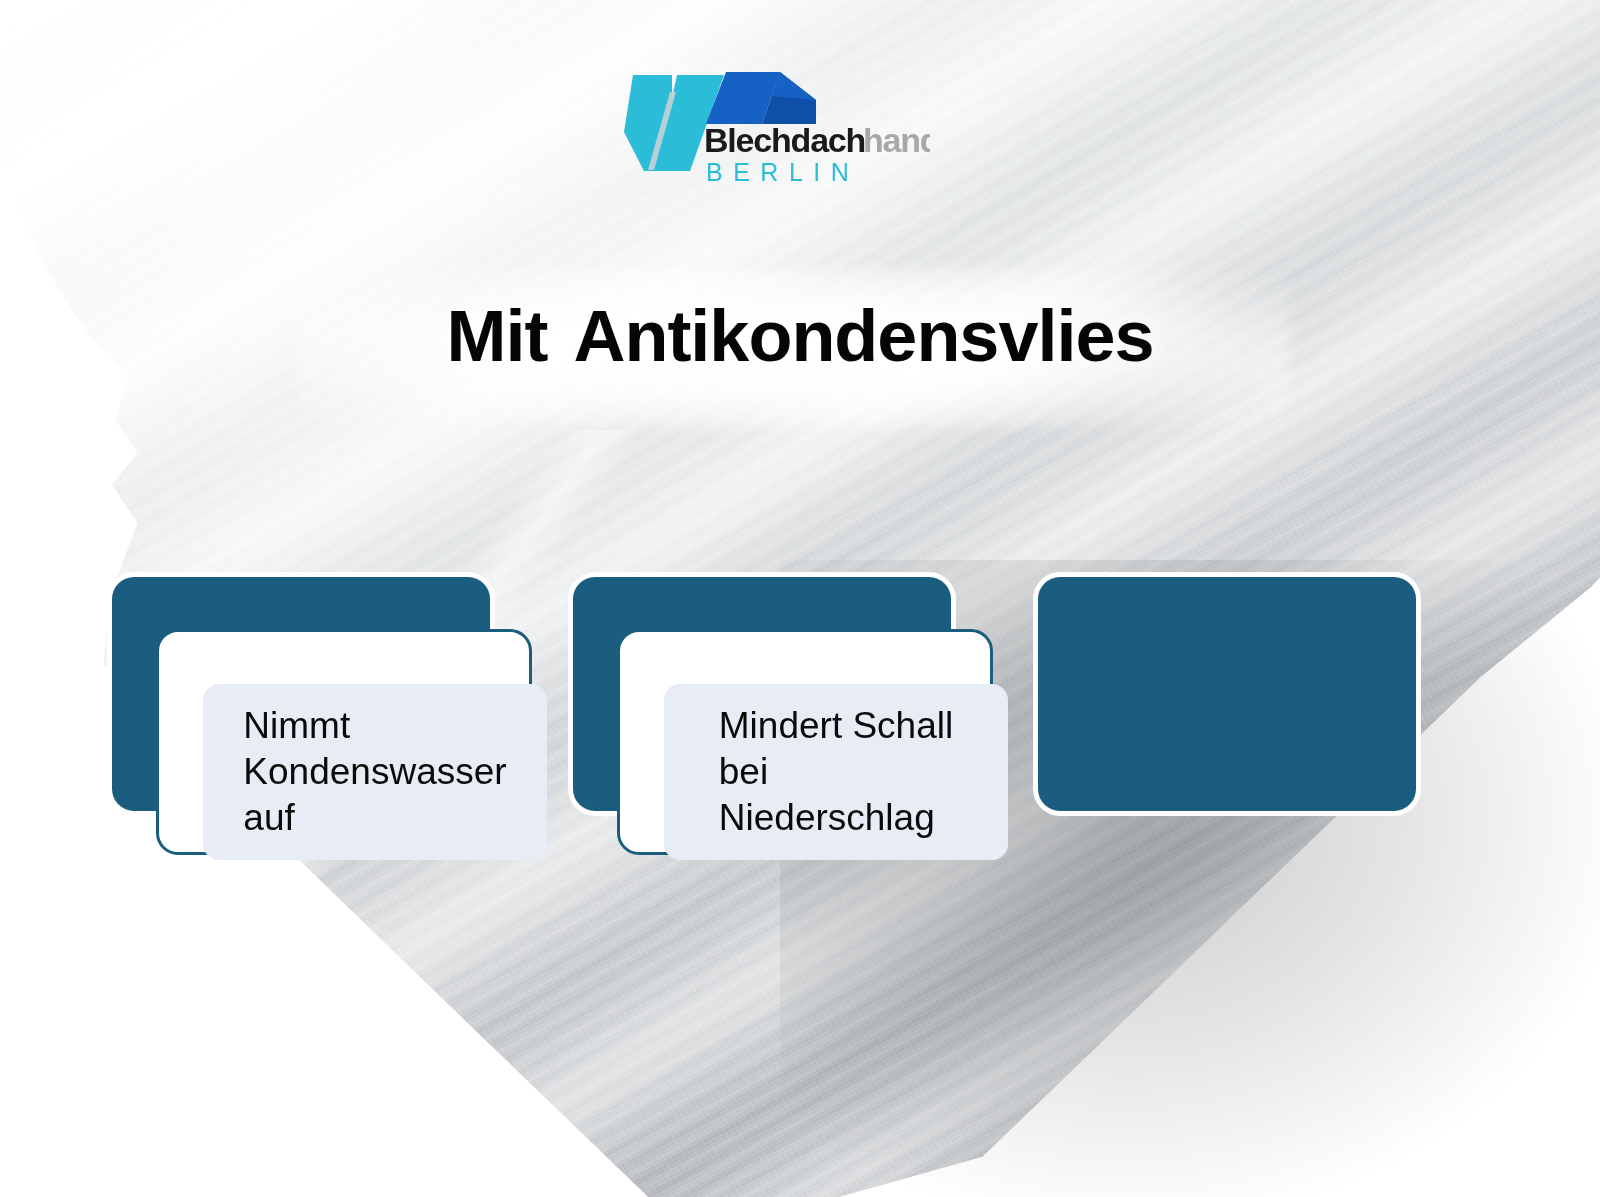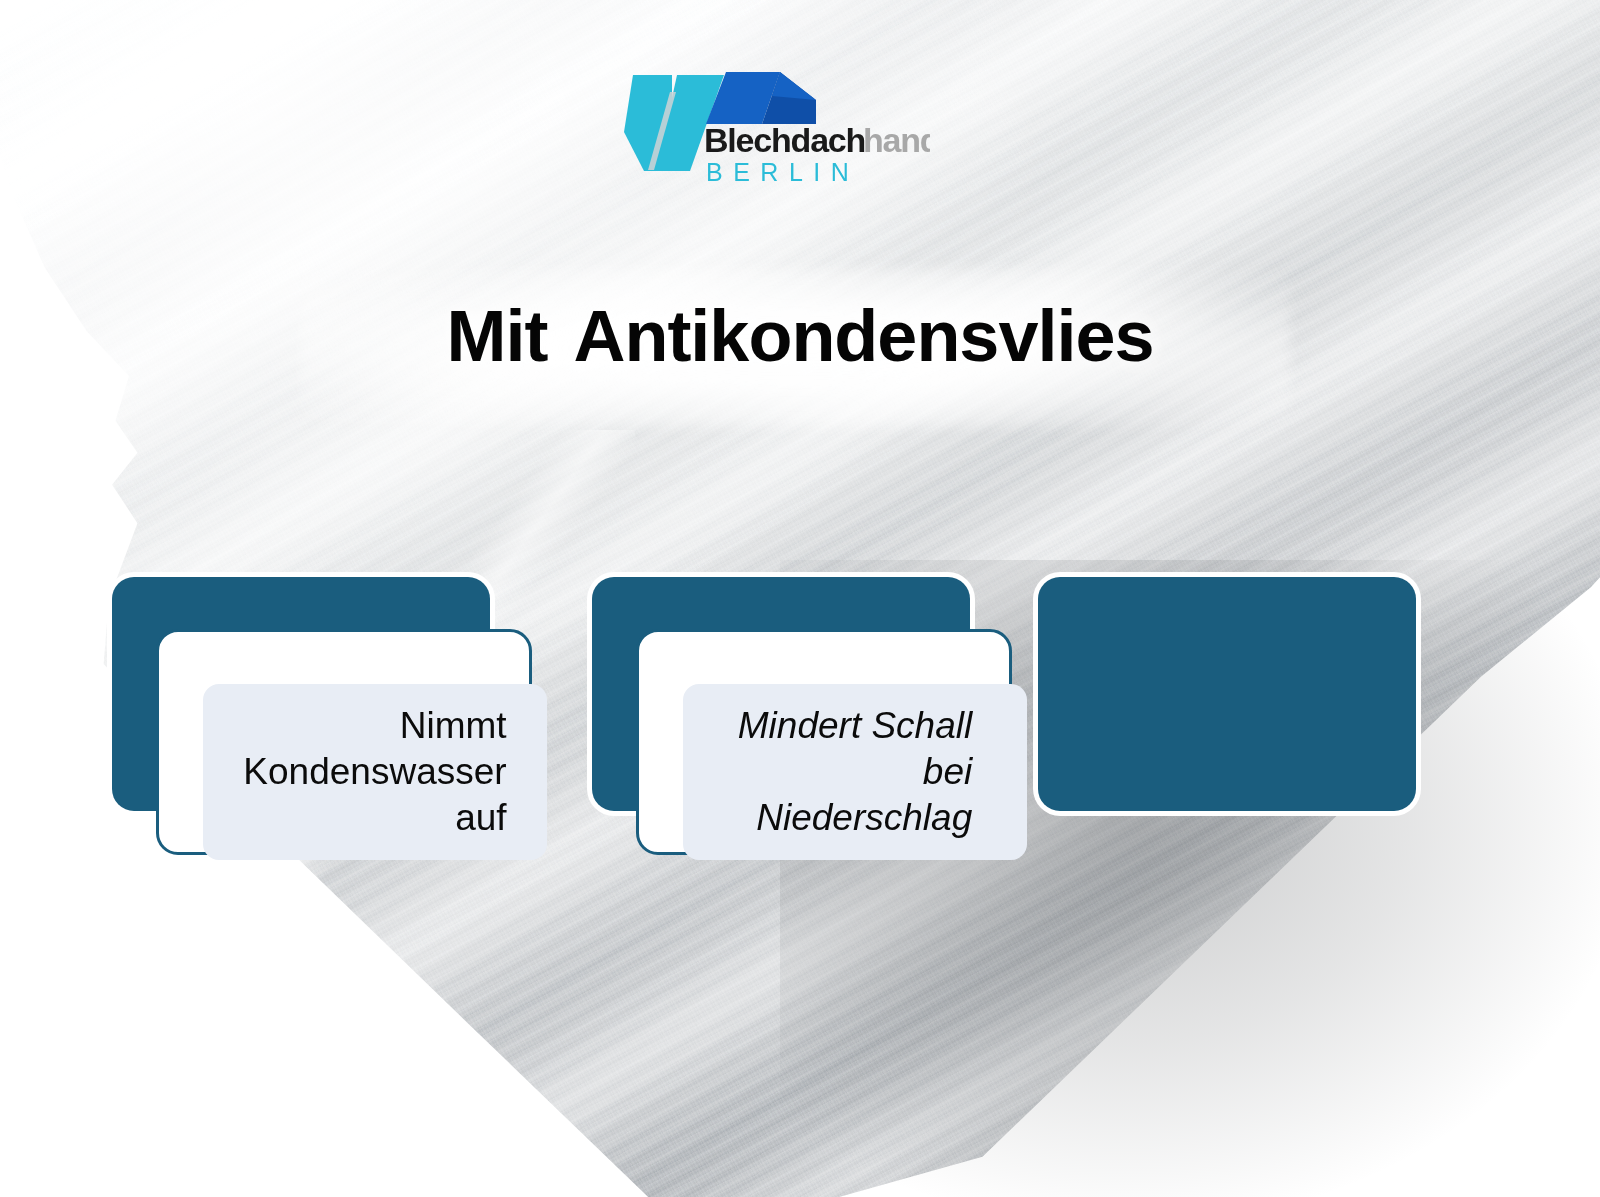--- a/index.html
+++ b/index.html
@@ -239,27 +239,27 @@
     display: flex;
     align-items: center;
     justify-content: center;
     box-sizing: border-box;
   }
   .card-text {
     font-family: "Liberation Sans", sans-serif;
     font-size: 37px;
     line-height: 1.25;
     color: #0b0b0b;
-    text-align: right;
+    text-align: left;
     white-space: pre-line;
     padding: 0 4px;
   }
 
   #card-0 { left: 112px; top: 577px; }
-  #card-1 { left: 592px; top: 577px; font-style: italic; }
+  #card-1 { left: 573px; top: 577px; }
   #card-2 { left: 1038px; top: 577px; }
 </style>
 </head>
 <body>
 
 <div id="stage">
 
   <div class="sheet-wrap">
     <div class="sheet"></div>
     <div class="sheet-hilite"></div>

